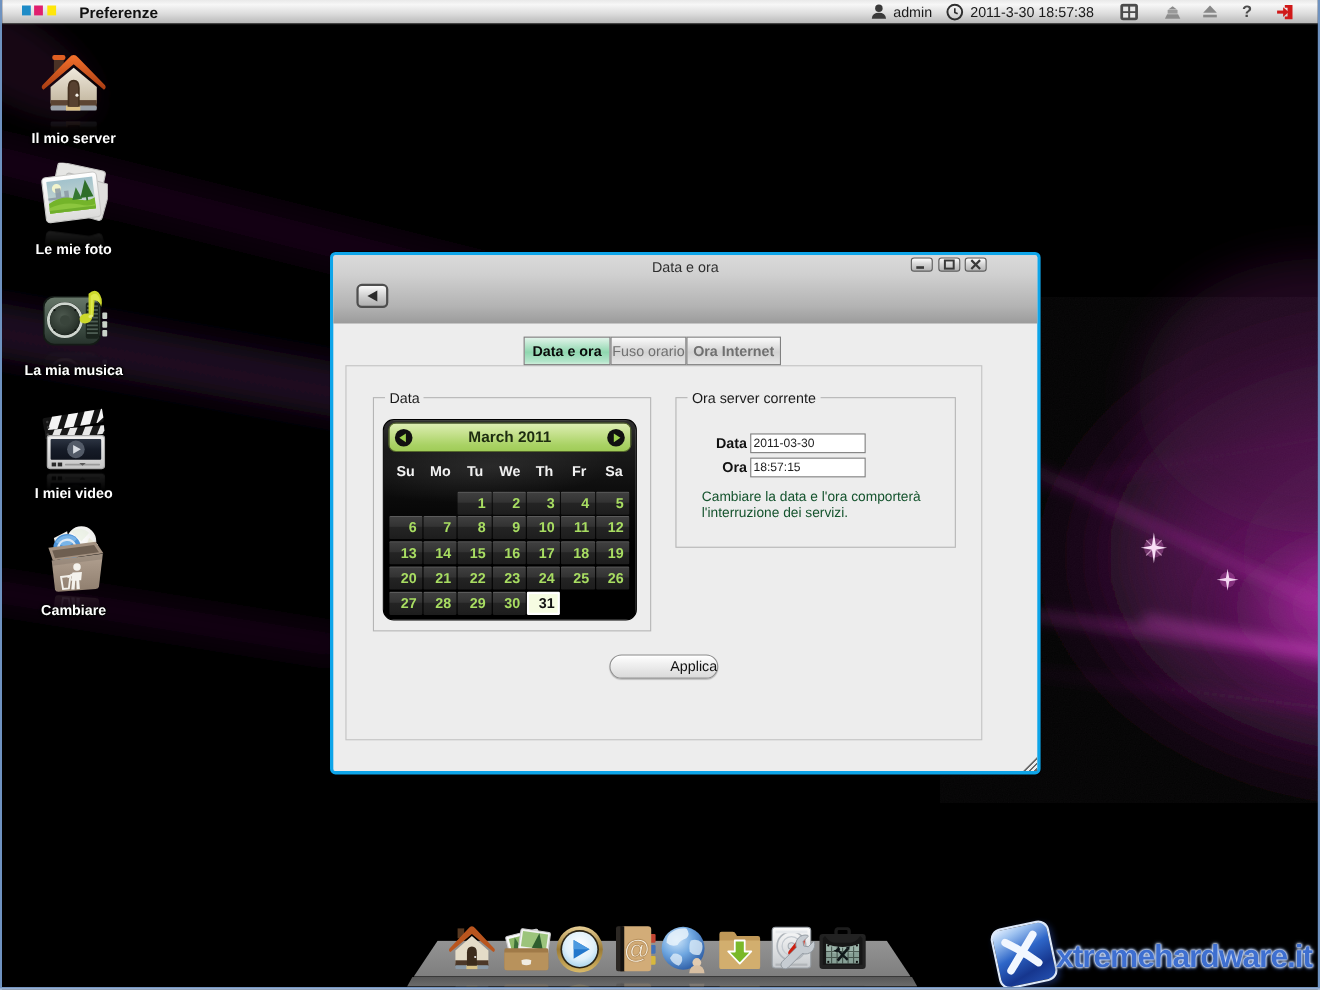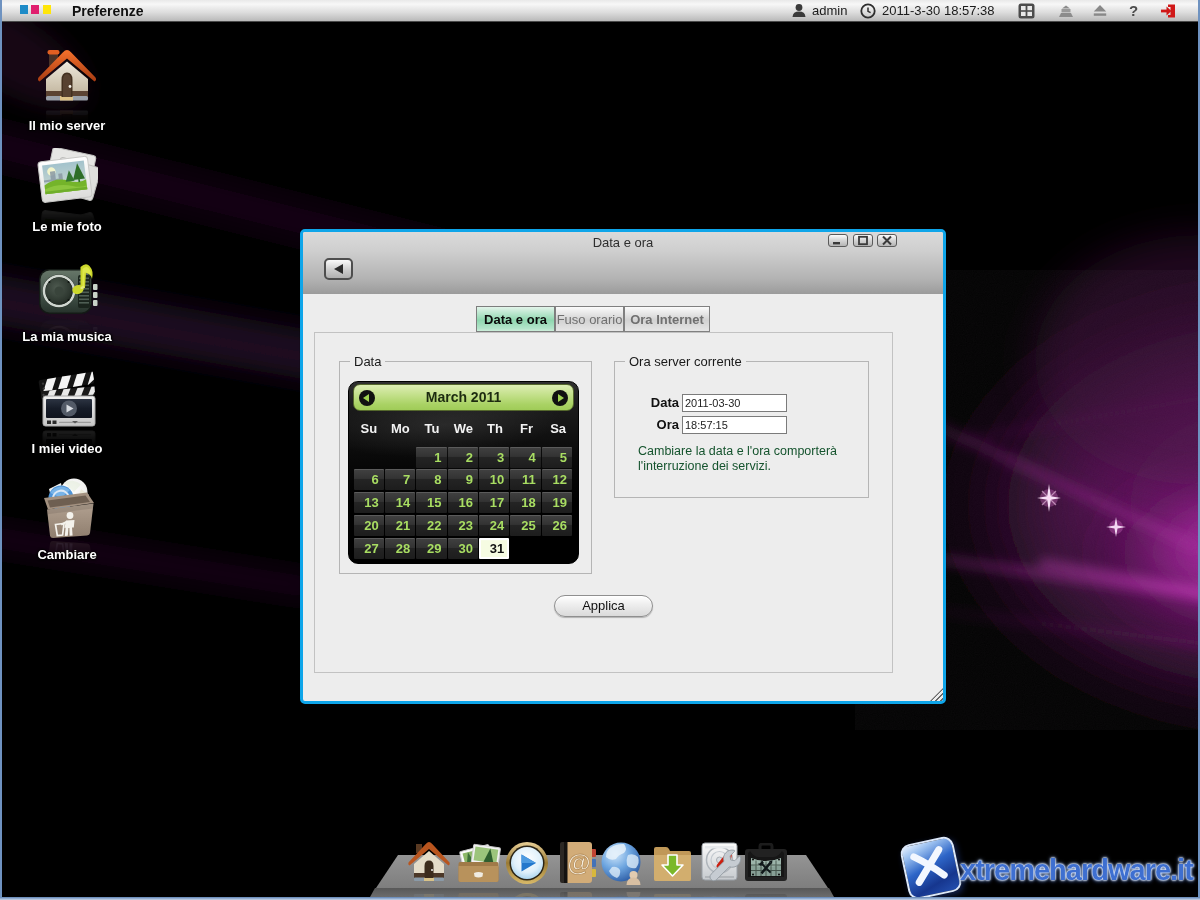--- a/index.html
+++ b/index.html
@@ -50,21 +50,21 @@
 .fieldset>.leg{position:absolute;top:-8px;left:10px;background:#ededed;padding:0 4px;font-size:13px;color:#1a1a1a;}
 #fsdata{left:24px;top:28px;width:251px;height:211px;}
 #fsora{left:299px;top:28px;width:253px;height:135px;}
 .frow{position:absolute;height:18px;font-size:13px;}
 .frow .flbl{position:absolute;right:108px;top:1px;font-weight:bold;color:#111;}
 .finput{position:absolute;left:67px;width:101px;height:16px;border:1px solid #7b7b7b;background:#fff;
 font-size:11px;font-family:"Liberation Sans",sans-serif;padding:0 0 0 2px;color:#222;}
 #oranote{position:absolute;left:23px;top:82px;width:225px;font-size:12.5px;color:#14532d;line-height:14.5px;}
 #applica{position:absolute;left:239px;top:262px;width:99px;height:22px;border:1px solid #8f8f8f;border-radius:11px;
 background:linear-gradient(180deg,#ffffff,#efefef 40%,#dadada);box-sizing:border-box;
-text-align:center;font-size:13px;color:#111;line-height:20px;
+text-align:right;font-size:13px;color:#111;line-height:20px;
 box-shadow:inset 0 1px 0 #fff,0 1px 1px rgba(0,0,0,.25);}
 #grip{position:absolute;right:0px;bottom:0px;width:13px;height:13px;
 background:repeating-linear-gradient(135deg,transparent 0 2px,#6a6a6a 2px 3.5px);
 clip-path:polygon(100% 0,100% 100%,0 100%);}
 
 #cal{position:absolute;left:8px;top:19px;width:231px;height:183px;border-radius:10px;
 background:linear-gradient(180deg,#303030 0%,#1b1b1b 14%,#0a0a0a 40%,#000 65%);
 border:1px solid #000;box-sizing:border-box;overflow:hidden;}
 #cal:before{content:"";position:absolute;left:-30px;top:22px;width:300px;height:55px;
 background:radial-gradient(ellipse 170px 45px at 42% 35%,rgba(255,255,255,.09),rgba(255,255,255,0) 70%);

